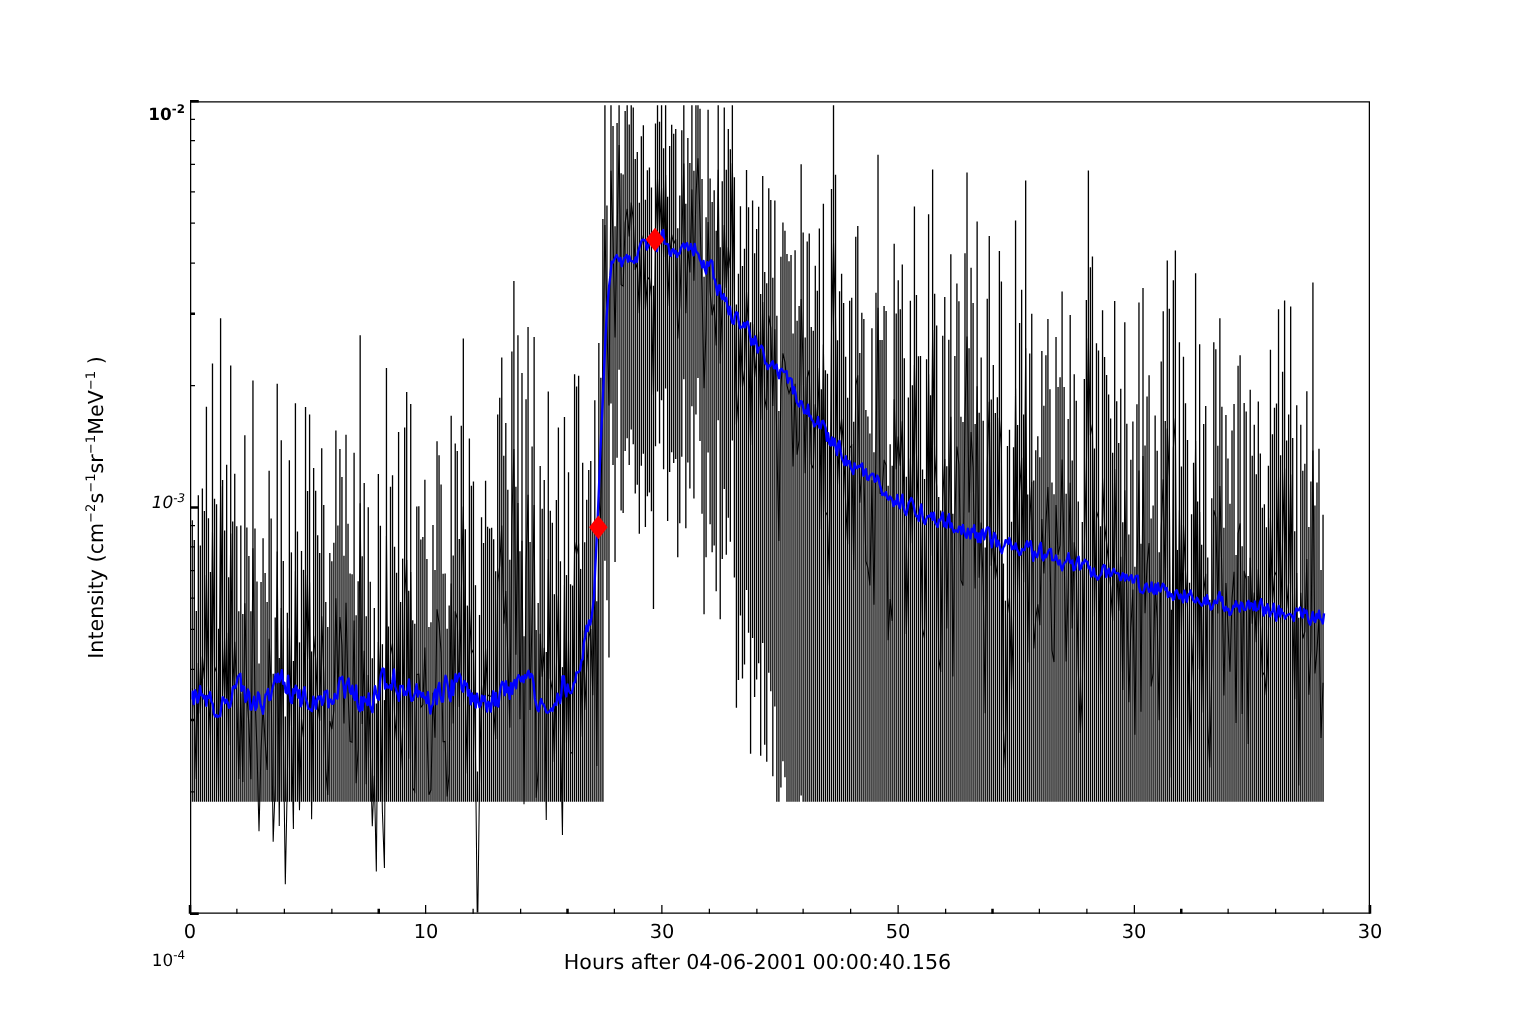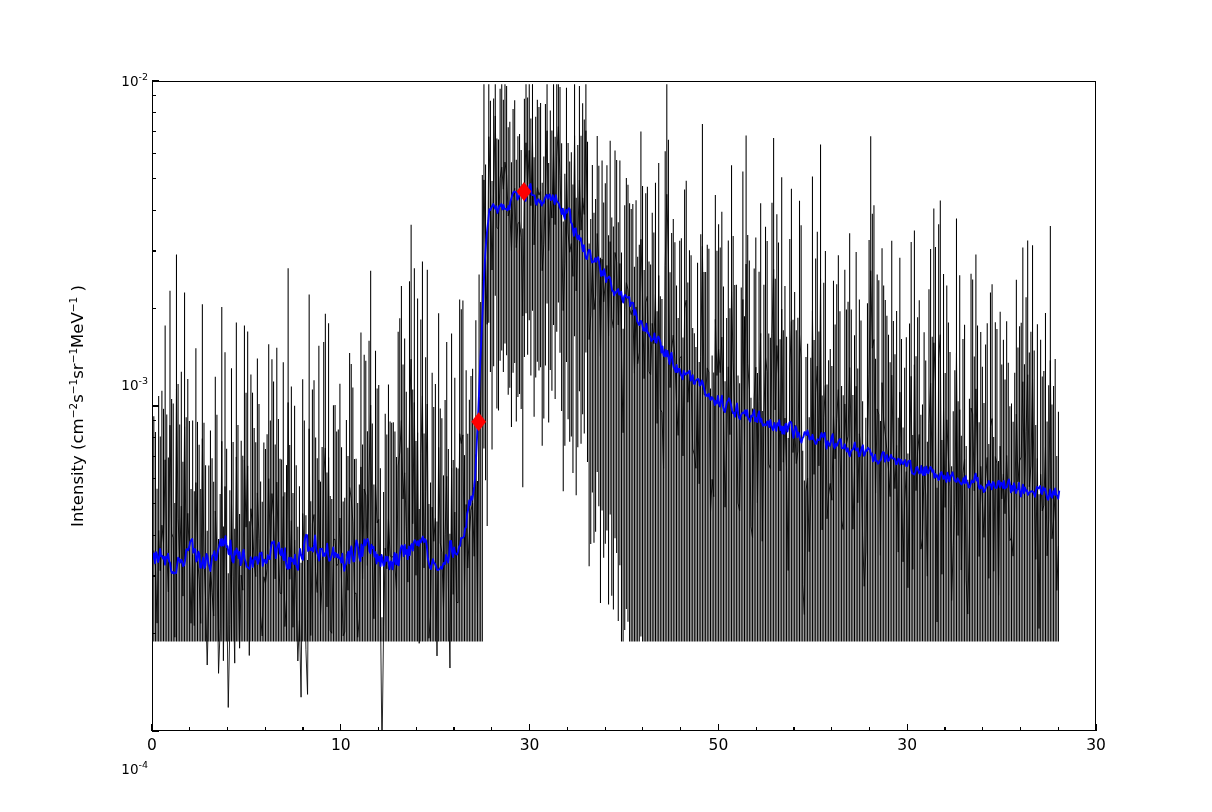--- a/index.html
+++ b/index.html
@@ -649,43 +649,44 @@
       <div class="tick" style="left: 680.04px; top: 727px; width: 1.2px; height: 4px;"></div>
       <div class="tick" style="left: 755.56px; top: 727px; width: 1.2px; height: 4px;"></div>
       <div class="tick" style="left: 793.32px; top: 727px; width: 1.2px; height: 4px;"></div>
       <div class="tick" style="left: 831.08px; top: 727px; width: 1.2px; height: 4px;"></div>
       <div class="tick" style="left: 868.84px; top: 727px; width: 1.2px; height: 4px;"></div>
       <div class="tick" style="left: 944.36px; top: 727px; width: 1.2px; height: 4px;"></div>
       <div class="tick" style="left: 982.12px; top: 727px; width: 1.2px; height: 4px;"></div>
       <div class="tick" style="left: 1019.88px; top: 727px; width: 1.2px; height: 4px;"></div>
       <div class="tick" style="left: 1057.64px; top: 727px; width: 1.2px; height: 4px;"></div>
       <div class="tick" style="left: 152px; top: 80.3px; width: 7px; height: 1.4px;"></div>
-      <div class="yticklabel" style="top: 80px;"><span>10</span><sup>-2</sup></div>
+      <div class="yticklabel" style="top: 91px; font-weight: bold;"><span>10</span><sup>-2</sup></div>
       <div class="tick" style="left: 152px; top: 405.3px; width: 7px; height: 1.4px;"></div>
-      <div class="yticklabel" style="top: 384px;"><span>10</span><sup>-3</sup></div>
+      <div class="yticklabel" style="top: 402px; font-style: italic;"><span>10</span><sup>-3</sup></div>
       <div class="tick" style="left: 152px; top: 730.3px; width: 7px; height: 1.4px;"></div>
       <div class="yticklabel" style="top: 768px;"><span>10</span><sup>-4</sup></div>
       <div class="tick" style="left: 152px; top: 632.565px; width: 4px; height: 1.2px;"></div>
       <div class="tick" style="left: 152px; top: 575.336px; width: 4px; height: 1.2px;"></div>
       <div class="tick" style="left: 152px; top: 534.731px; width: 4px; height: 1.2px;"></div>
       <div class="tick" style="left: 152px; top: 503.235px; width: 4px; height: 1.2px;"></div>
       <div class="tick" style="left: 152px; top: 477.501px; width: 4px; height: 1.2px;"></div>
       <div class="tick" style="left: 152px; top: 455.743px; width: 4px; height: 1.2px;"></div>
       <div class="tick" style="left: 152px; top: 436.896px; width: 4px; height: 1.2px;"></div>
       <div class="tick" style="left: 152px; top: 420.271px; width: 4px; height: 1.2px;"></div>
       <div class="tick" style="left: 152px; top: 307.565px; width: 4px; height: 1.2px;"></div>
       <div class="tick" style="left: 152px; top: 250.336px; width: 4px; height: 1.2px;"></div>
       <div class="tick" style="left: 152px; top: 209.731px; width: 4px; height: 1.2px;"></div>
       <div class="tick" style="left: 152px; top: 178.235px; width: 4px; height: 1.2px;"></div>
       <div class="tick" style="left: 152px; top: 152.501px; width: 4px; height: 1.2px;"></div>
       <div class="tick" style="left: 152px; top: 130.743px; width: 4px; height: 1.2px;"></div>
       <div class="tick" style="left: 152px; top: 111.896px; width: 4px; height: 1.2px;"></div>
       <div class="tick" style="left: 152px; top: 95.2712px; width: 4px; height: 1.2px;"></div>
     </div>
 
+  <div id="xlabel">Hours after 04-06-2001 00:00:40.156</div>
 
   <div id="ylabel-holder">
     <div id="ylabel">
       <span>Intensity (cm</span><sup>−2</sup><span>s</span><sup>−1</sup><span>sr</span><sup>−1</sup><span>MeV</span><sup>−1</sup><span> )</span>
     </div>
   </div>
 
 </div>
 
 </body></html>

